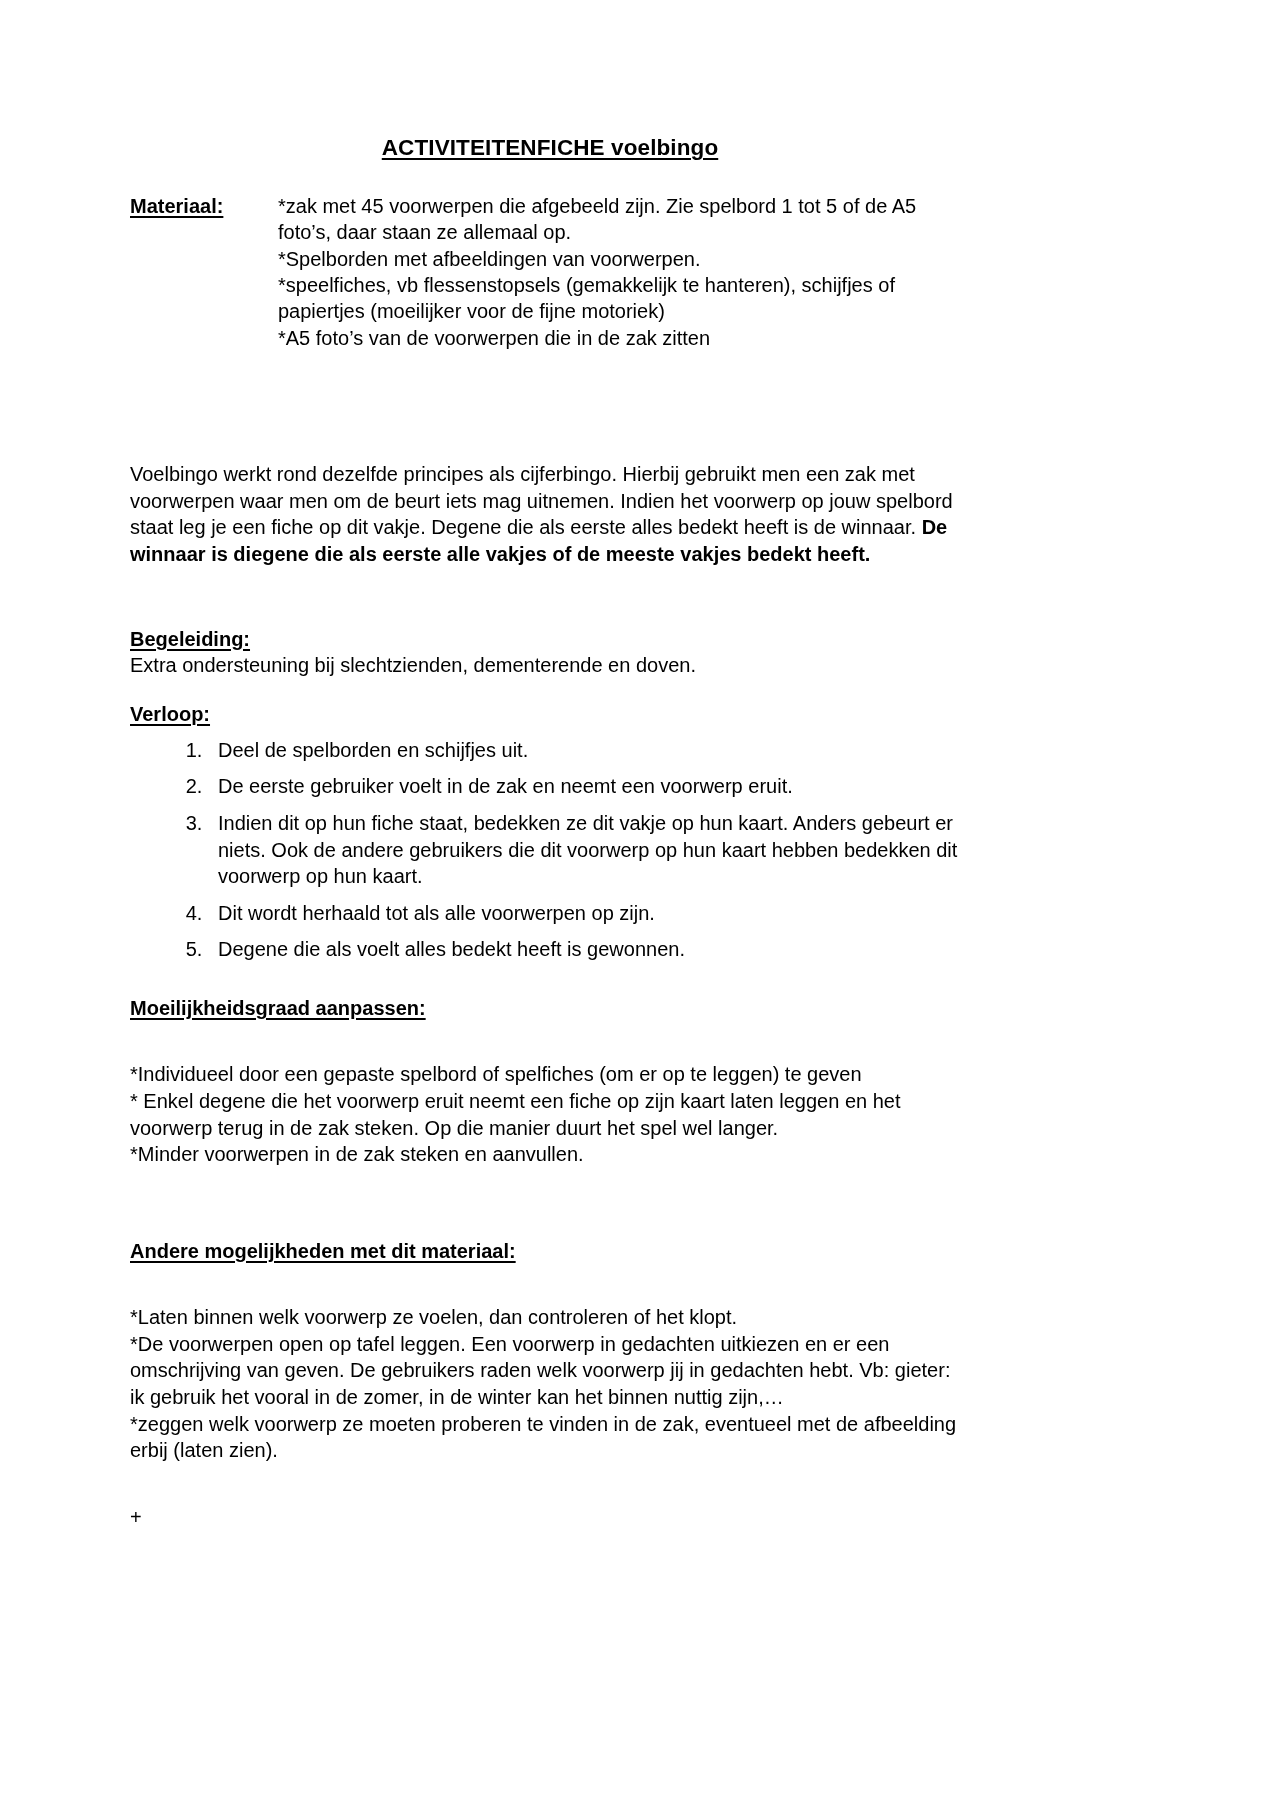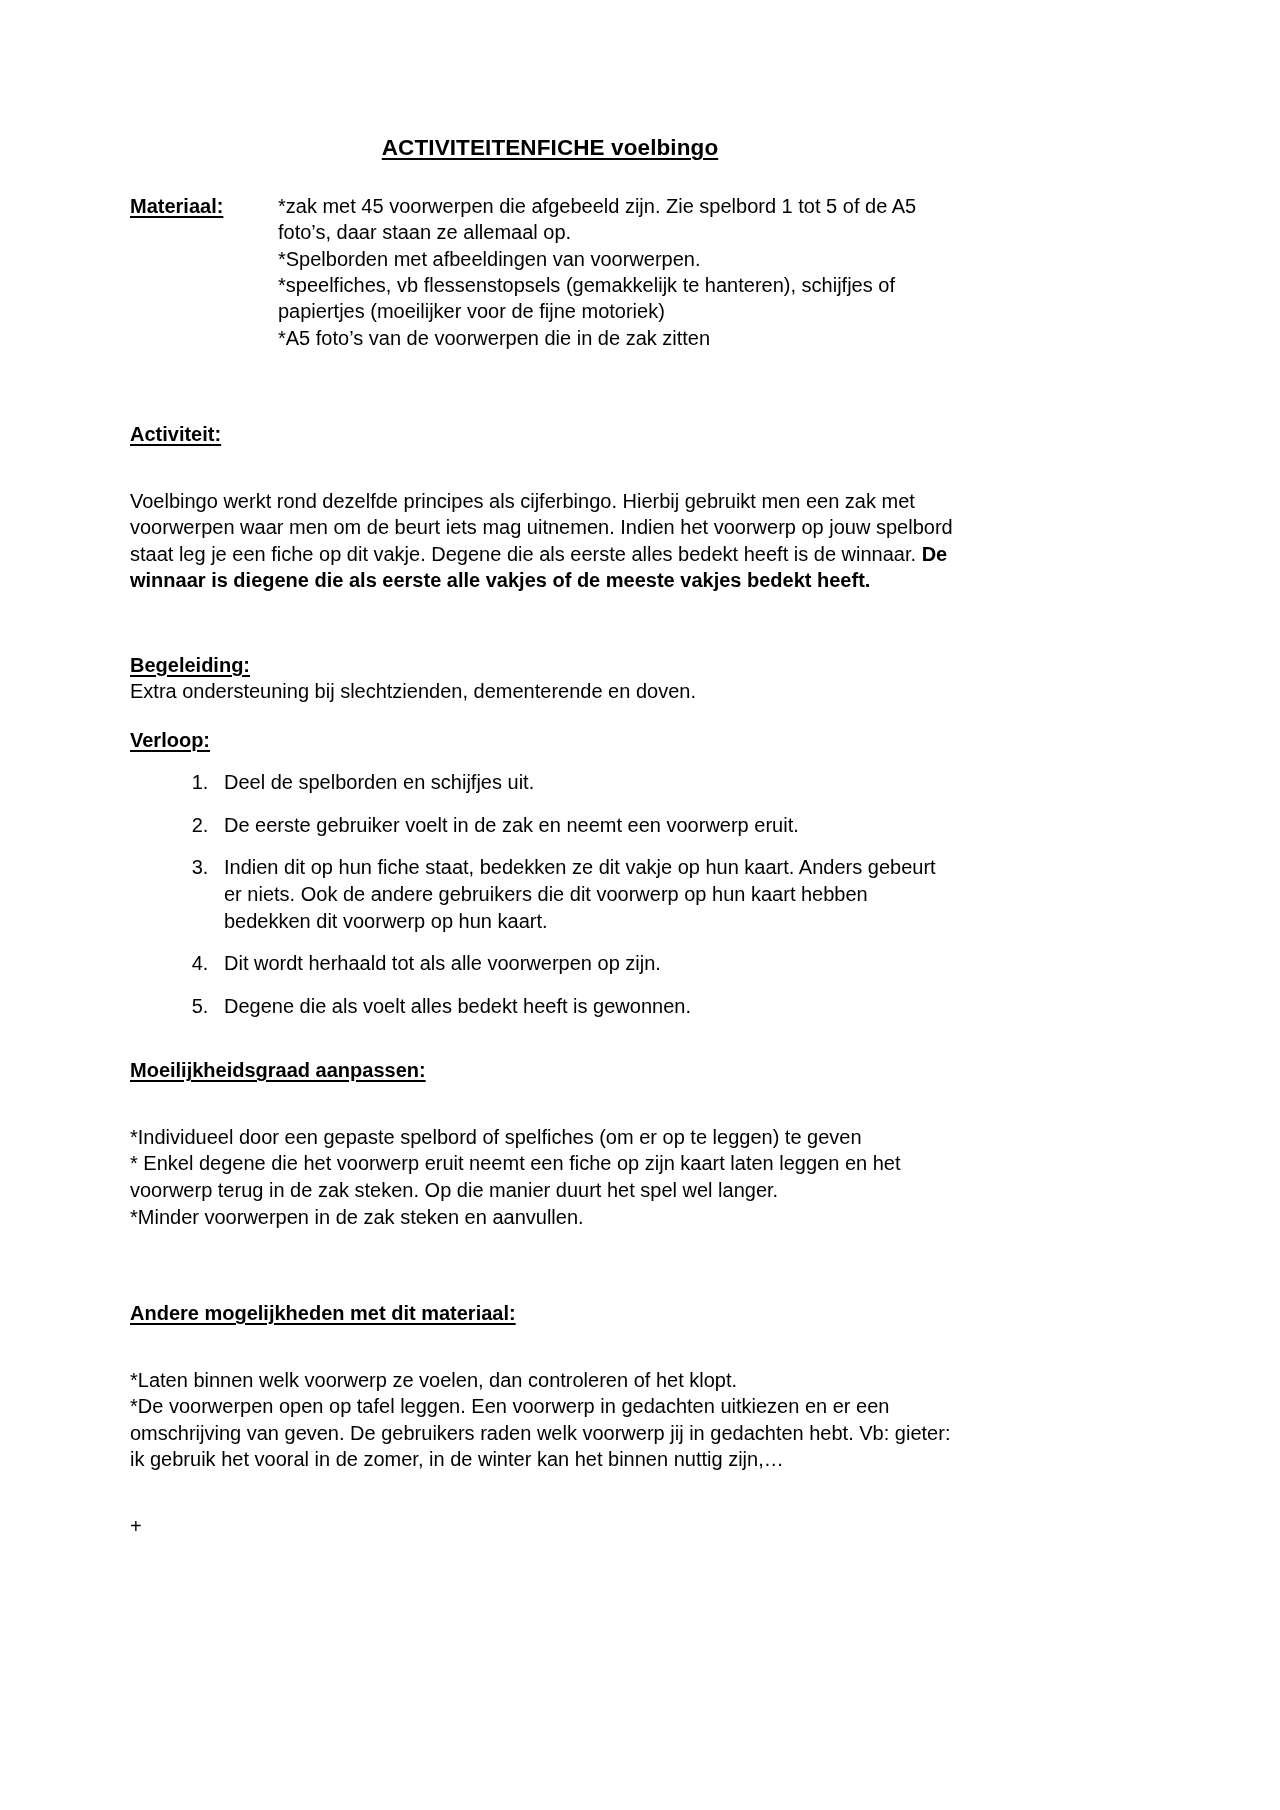--- a/index.html
+++ b/index.html
@@ -96,21 +96,21 @@
   .gap-l  { height: 58px; }
   .gap-xl { height: 70px; }
 
   ol.verloop {
     margin: 0;
     padding: 0 0 0 68px;
     font-size: 20px;
     line-height: 1.33;
   }
   ol.verloop li {
-    margin: 16px;
+    margin: 10px;
     padding: 0 0 0 10px;
     list-style-position: outside;
   }
   .plus-mark {
     font-size: 20px;
     line-height: 1.33;
     margin: 0;
   }
 </style>
 </head>
@@ -128,23 +128,20 @@
       <div class="materiaal-body">
         <p>*zak met 45 voorwerpen die afgebeeld zijn. Zie spelbord 1 tot 5 of de A5 foto’s, daar staan ze allemaal op.</p>
         <p>*Spelborden met afbeeldingen van voorwerpen.</p>
         <p>*speelfiches, vb flessenstopsels (gemakkelijk te hanteren), schijfjes of papiertjes (moeilijker voor de fijne motoriek)</p>
         <p>*A5 foto’s van de voorwerpen die in de zak zitten</p>
       </div>
     </div>
 
     <div class="gap-xl"></div>
 
-    <div class="heading-wrap">
-      <span class="section-heading">Activiteit:</span>
-    </div>
 
     <div class="gap-m"></div>
 
     <p class="para"><span>Voelbingo werkt rond dezelfde principes als cijferbingo. Hierbij gebruikt men een zak met voorwerpen waar men om de beurt iets mag uitnemen. Indien het voorwerp op jouw spelbord staat leg je een fiche  op dit vakje. Degene die als eerste alles bedekt heeft is de winnaar. </span><b>De winnaar is diegene die als eerste alle vakjes of de meeste vakjes bedekt heeft.</b></p>
 
     <div class="gap-l"></div>
 
     <div class="heading-wrap">
       <span class="section-heading">Begeleiding:</span>
     </div>
@@ -179,19 +176,20 @@
     <div class="gap-xl"></div>
 
     <div class="heading-wrap">
       <span class="section-heading">Andere mogelijkheden met dit materiaal:</span>
     </div>
 
     <div class="gap-m"></div>
 
     <p class="para">*Laten binnen welk voorwerp ze voelen, dan controleren of het klopt.</p>
     <p class="para">*De voorwerpen open op tafel leggen. Een voorwerp in gedachten uitkiezen en er een omschrijving van geven. De gebruikers raden welk voorwerp jij in gedachten hebt. Vb: gieter: ik gebruik het vooral in de zomer, in de winter kan het binnen nuttig zijn,…</p>
+    <p class="para">*zeggen welk voorwerp ze moeten proberen te vinden in de zak, eventueel met de afbeelding erbij (laten zien).</p>
 
     <div class="gap-m"></div>
 
     <p class="plus-mark">+</p>
 
   </div>
 </div>
 
 </body></html>

